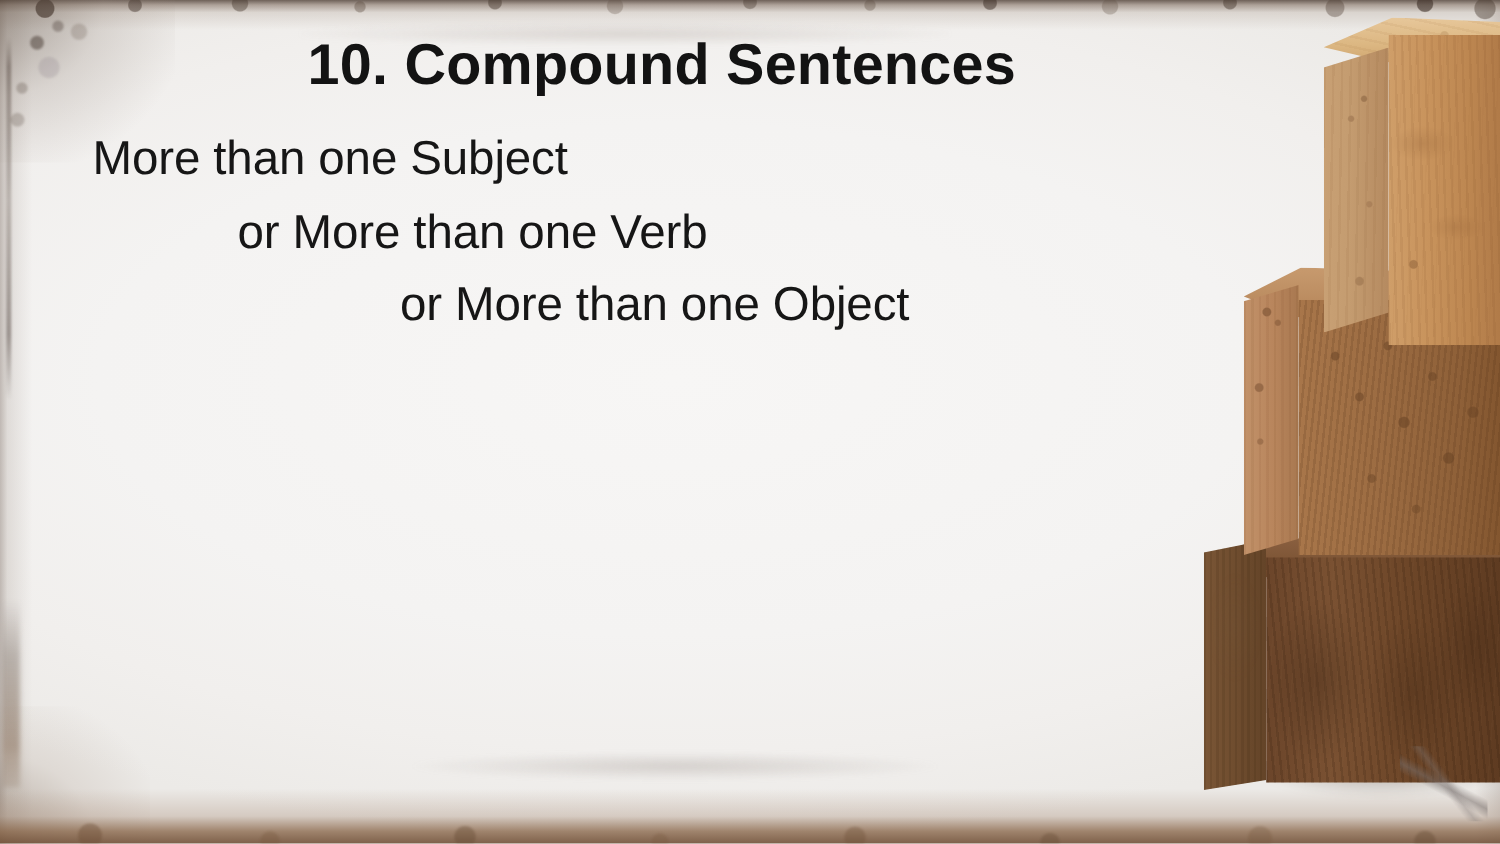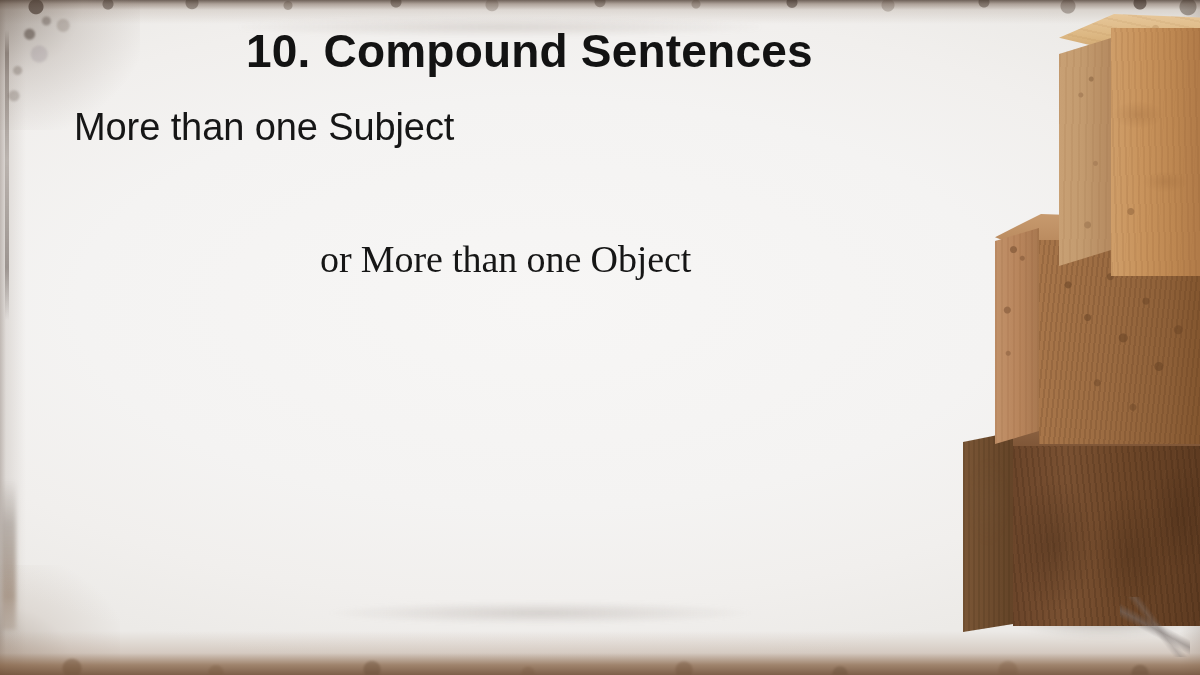--- a/index.html
+++ b/index.html
@@ -309,21 +309,21 @@
   .body-line {
     position: absolute;
     font-size: 38px;
     font-weight: 400;
     color: #161616;
     white-space: nowrap;
     letter-spacing: -0.1px;
   }
   .ln-1 { left: 62px;  top: 106px; margin-left: 12px; }
   .ln-2 { left: 190px; top: 165px; }
-  .ln-3 { left: 320px; top: 237px; font-family: Liberation Serif, serif; }
+  .ln-3 { left: 320px; top: 223px; }
   .ln-4 { left: 62px;  top: 283px; }
   .ln-5 { left: 62px;  top: 341px; }
 </style>
 </head>
 <body>
 
 <div id="slide">
 
   <div class="paper-base"></div>
   <div class="edge paper-smudge-2"></div>
@@ -369,16 +369,17 @@
 
   </div>
 
   <div class="edge edge-bottom"></div>
   <div class="edge edge-bottom-speckle"></div>
   <div class="edge corner-br-scratch"></div>
 
   <div class="text-layer">
     <div class="slide-title">10. Compound Sentences</div>
     <div class="body-line ln-1">More than one Subject</div>
+    <div class="body-line ln-2">or More than one Verb</div>
     <div class="body-line ln-3">or More than one Object</div>
   </div>
 
 </div>
 
 </body></html>

